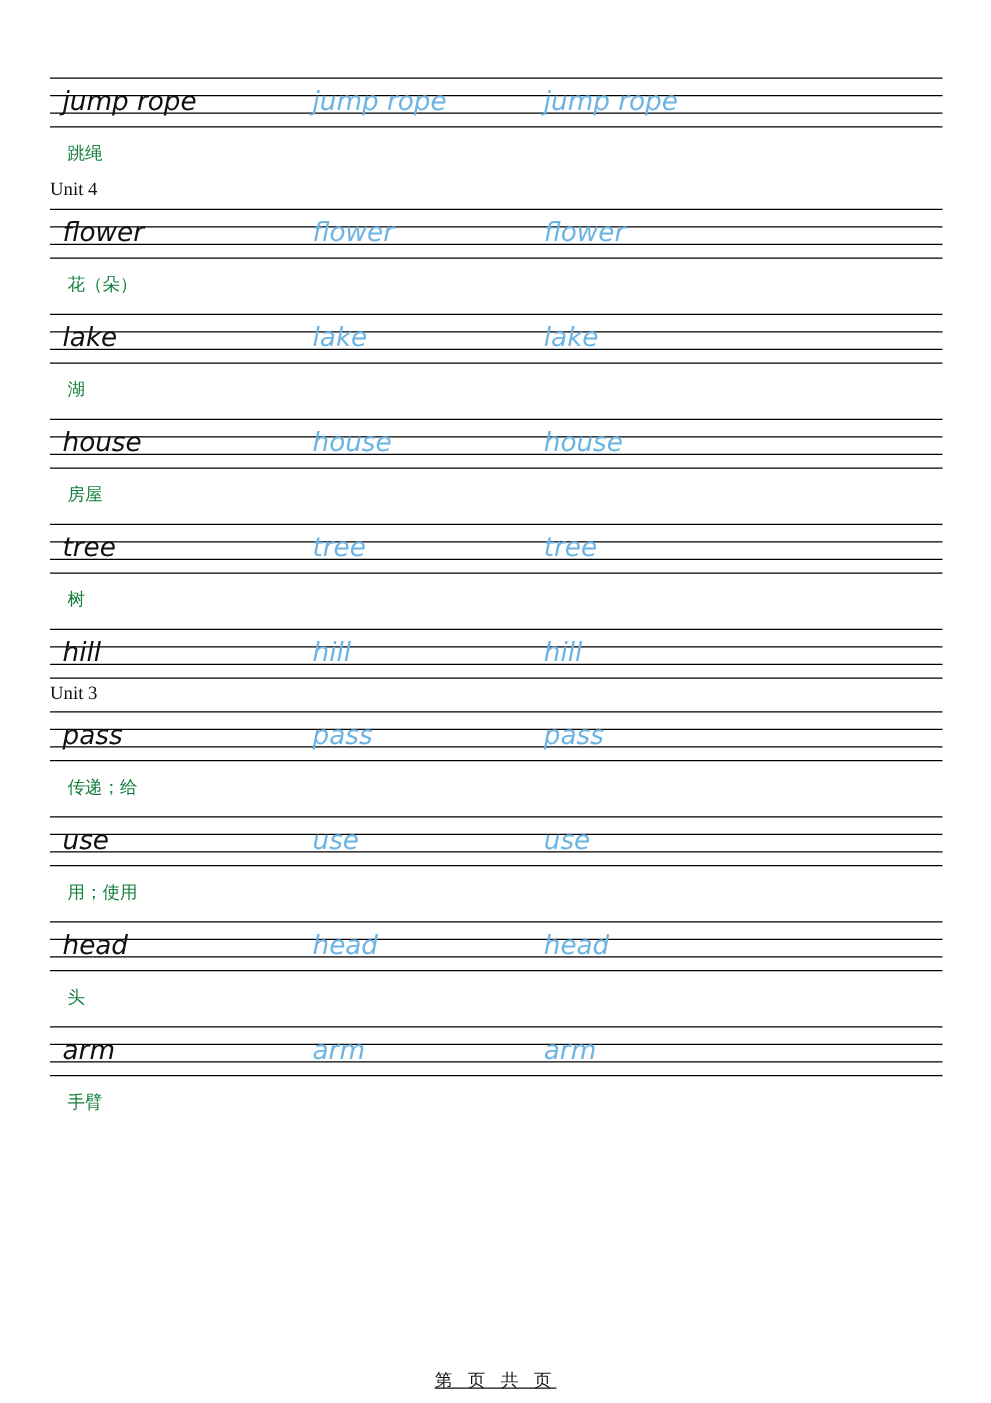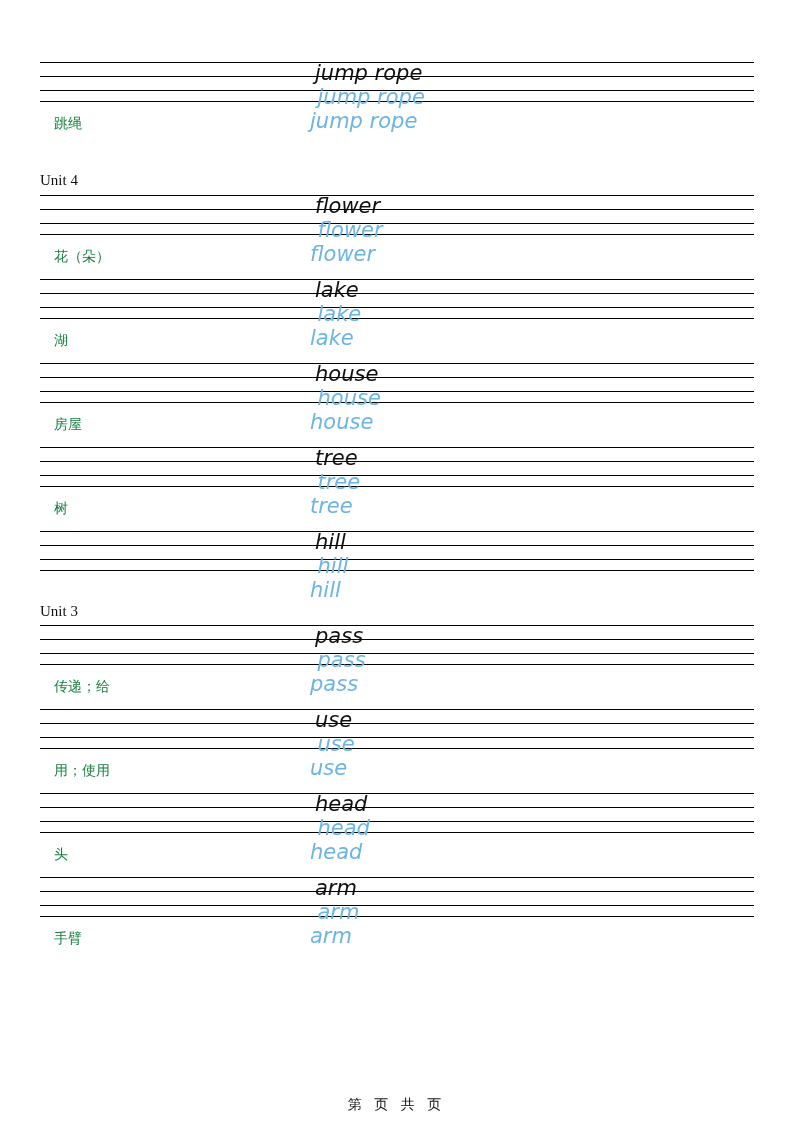--- a/index.html
+++ b/index.html
@@ -46,27 +46,26 @@
     left: 0;
     right: 0;
     height: 0;
     border-top: 0.8px solid #000;
   }
   .staff .midline.m1 { top: 13px; }
   .staff .midline.m2 { top: 27px; }
 
   .word-row {
     position: absolute;
-    left: 13px;
+    left: 0;
     top: 0;
     height: 40px;
     width: 100%;
     display: flex;
     align-items: center;
-    flex-direction: column;
   }
   .word {
     font-family: "DejaVu Sans", sans-serif;
     font-style: italic;
     font-size: 21px;
     line-height: 1;
     white-space: nowrap;
     padding-bottom: 3px;
   }
   .word.w1 { margin-left: 10px; width: 200px; color: #111111; }
@@ -80,34 +79,34 @@
     padding: 14px 0 0 14px;
     height: 24px;
     line-height: 1;
   }
   .unit {
     font-family: "Liberation Serif", serif;
     font-size: 15px;
     color: #111111;
     padding: 4px 0 6px 0px;
     line-height: 1.1;
-    margin-top: 28px;
   }
   .gap-tiny { height: 6px; }
 
   .footer {
     position: absolute;
     left: 0;
     right: 0;
     top: 1096px;
     text-align: center;
     font-family: "DejaVu Sans", sans-serif;
     font-size: 14px;
     letter-spacing: 4px;
     color: #111111;
+    text-decoration: underline;
   }
 </style>
 </head>
 <body>
 
 <div class="page">
   <div class="sheet" id="sheet">
       <div class="entry">
         <div class="staff">
           <div class="midline m1"></div>

